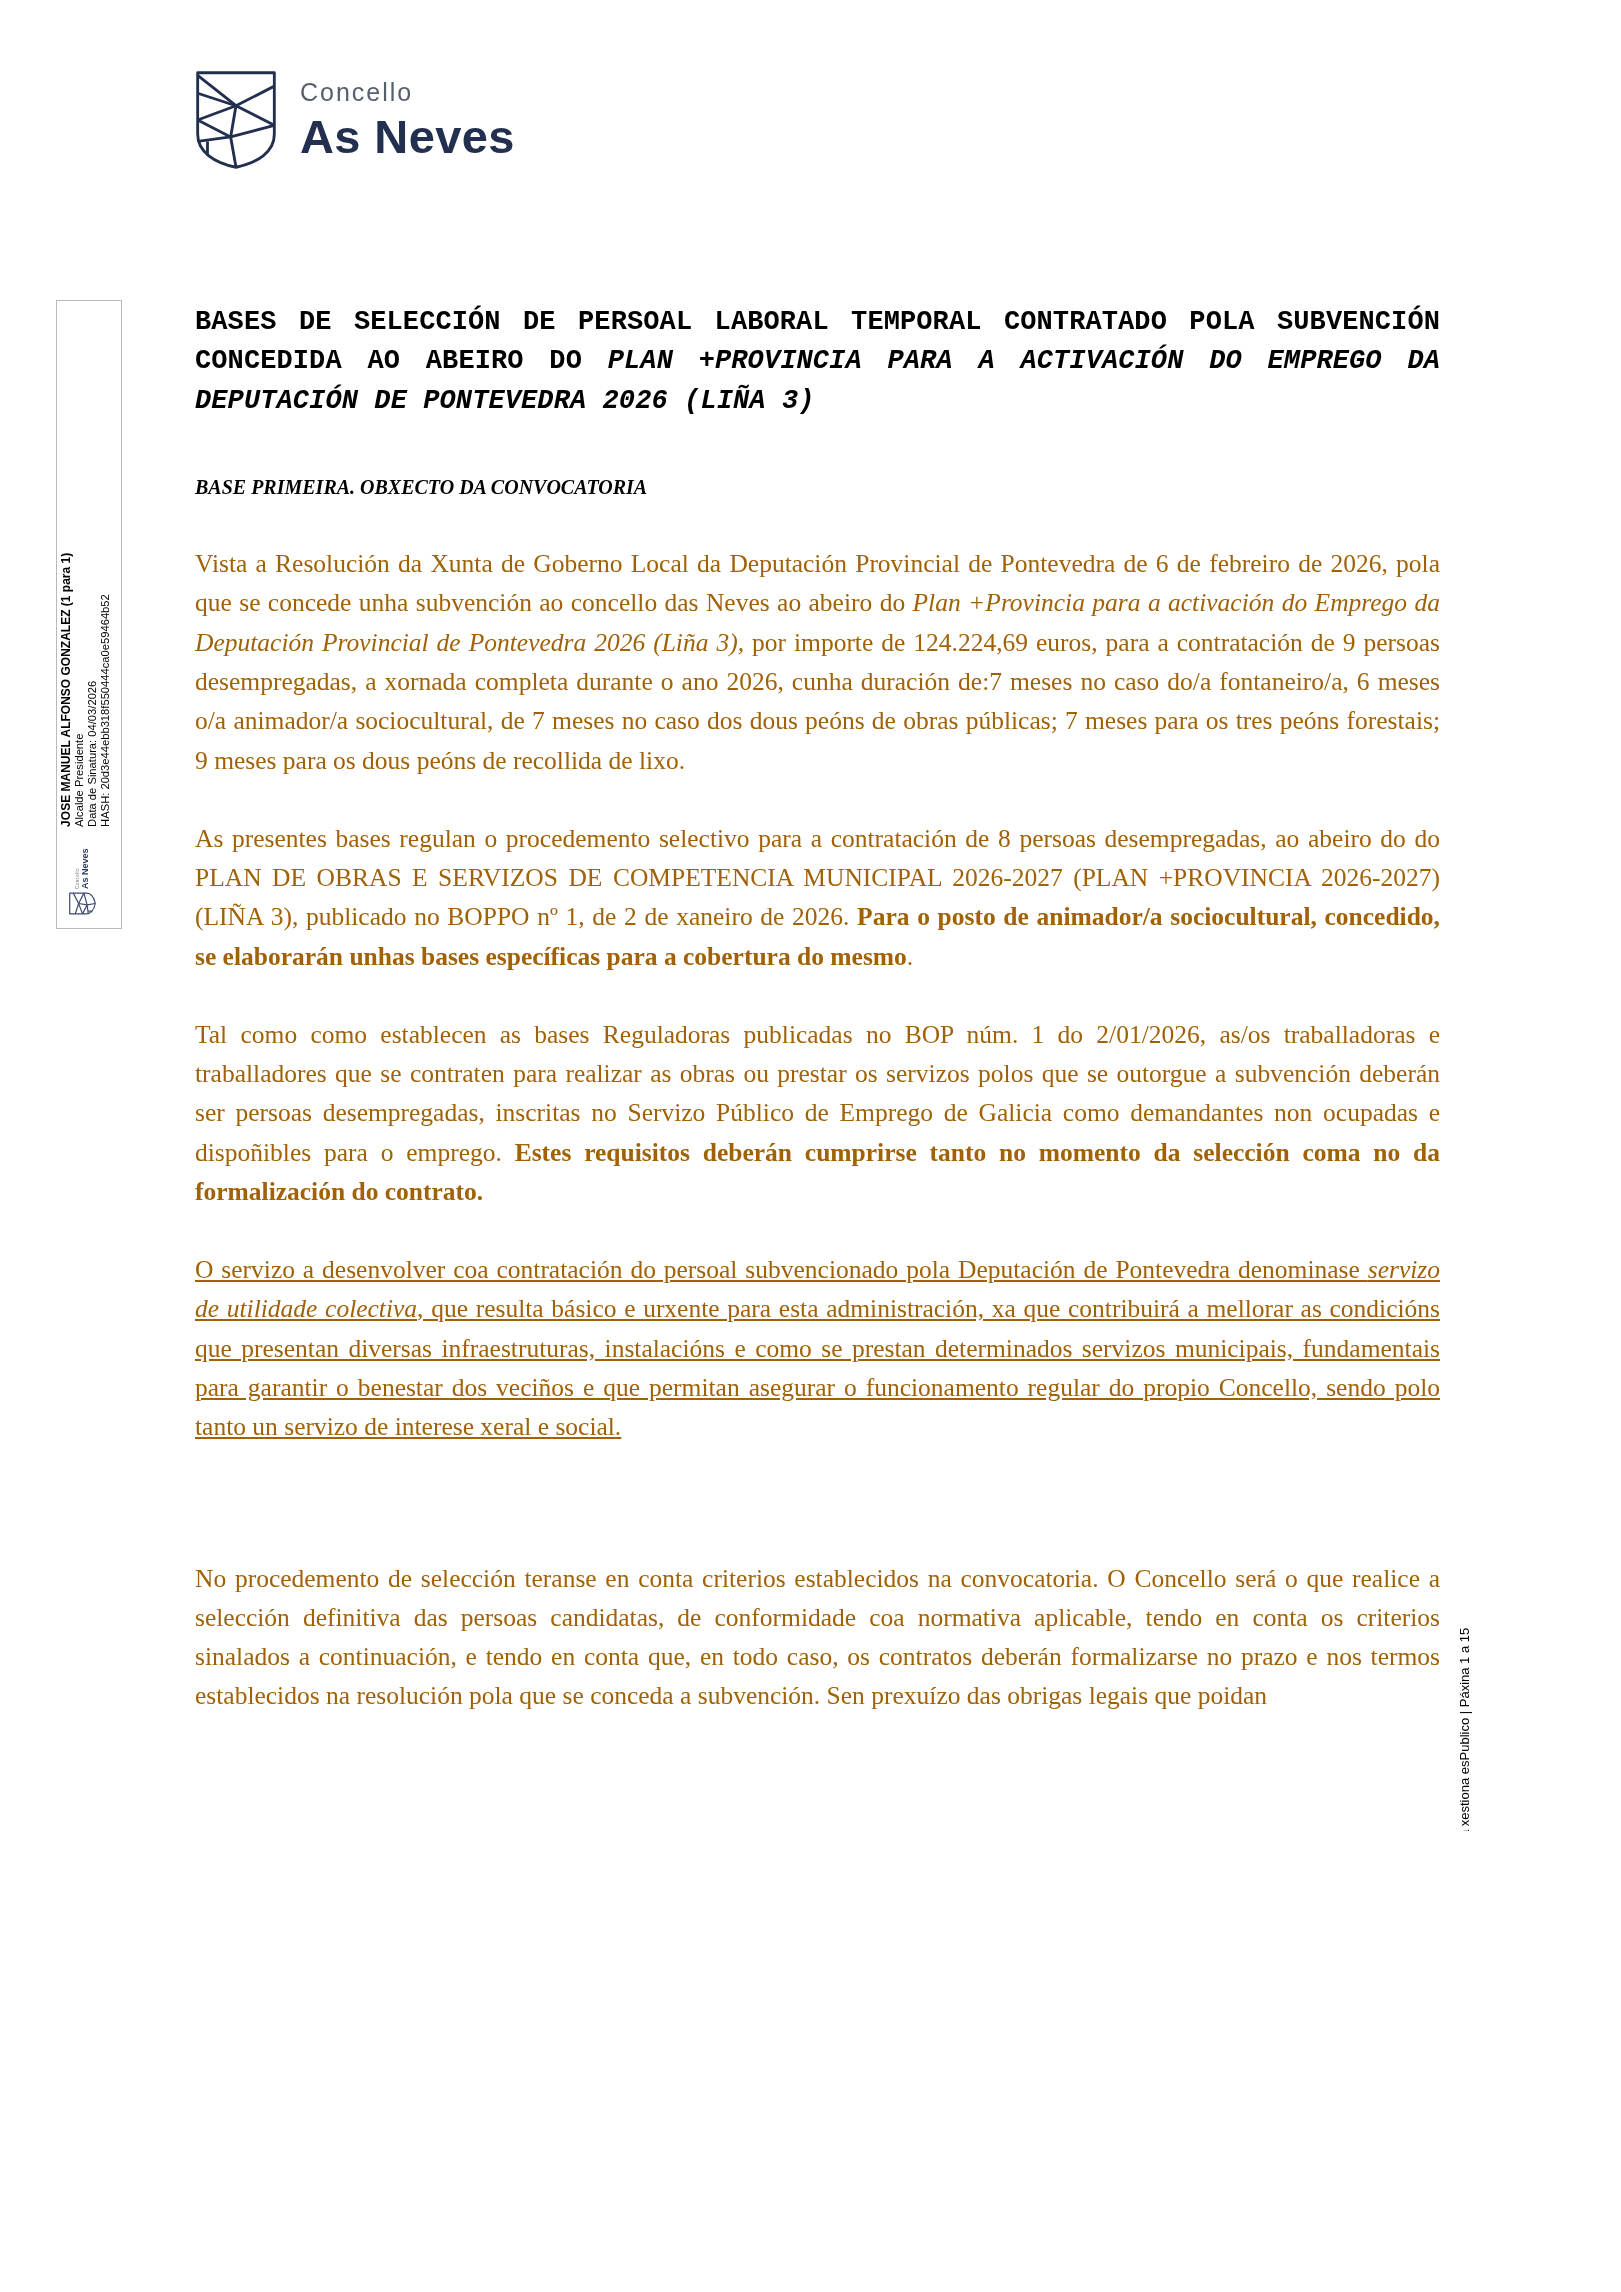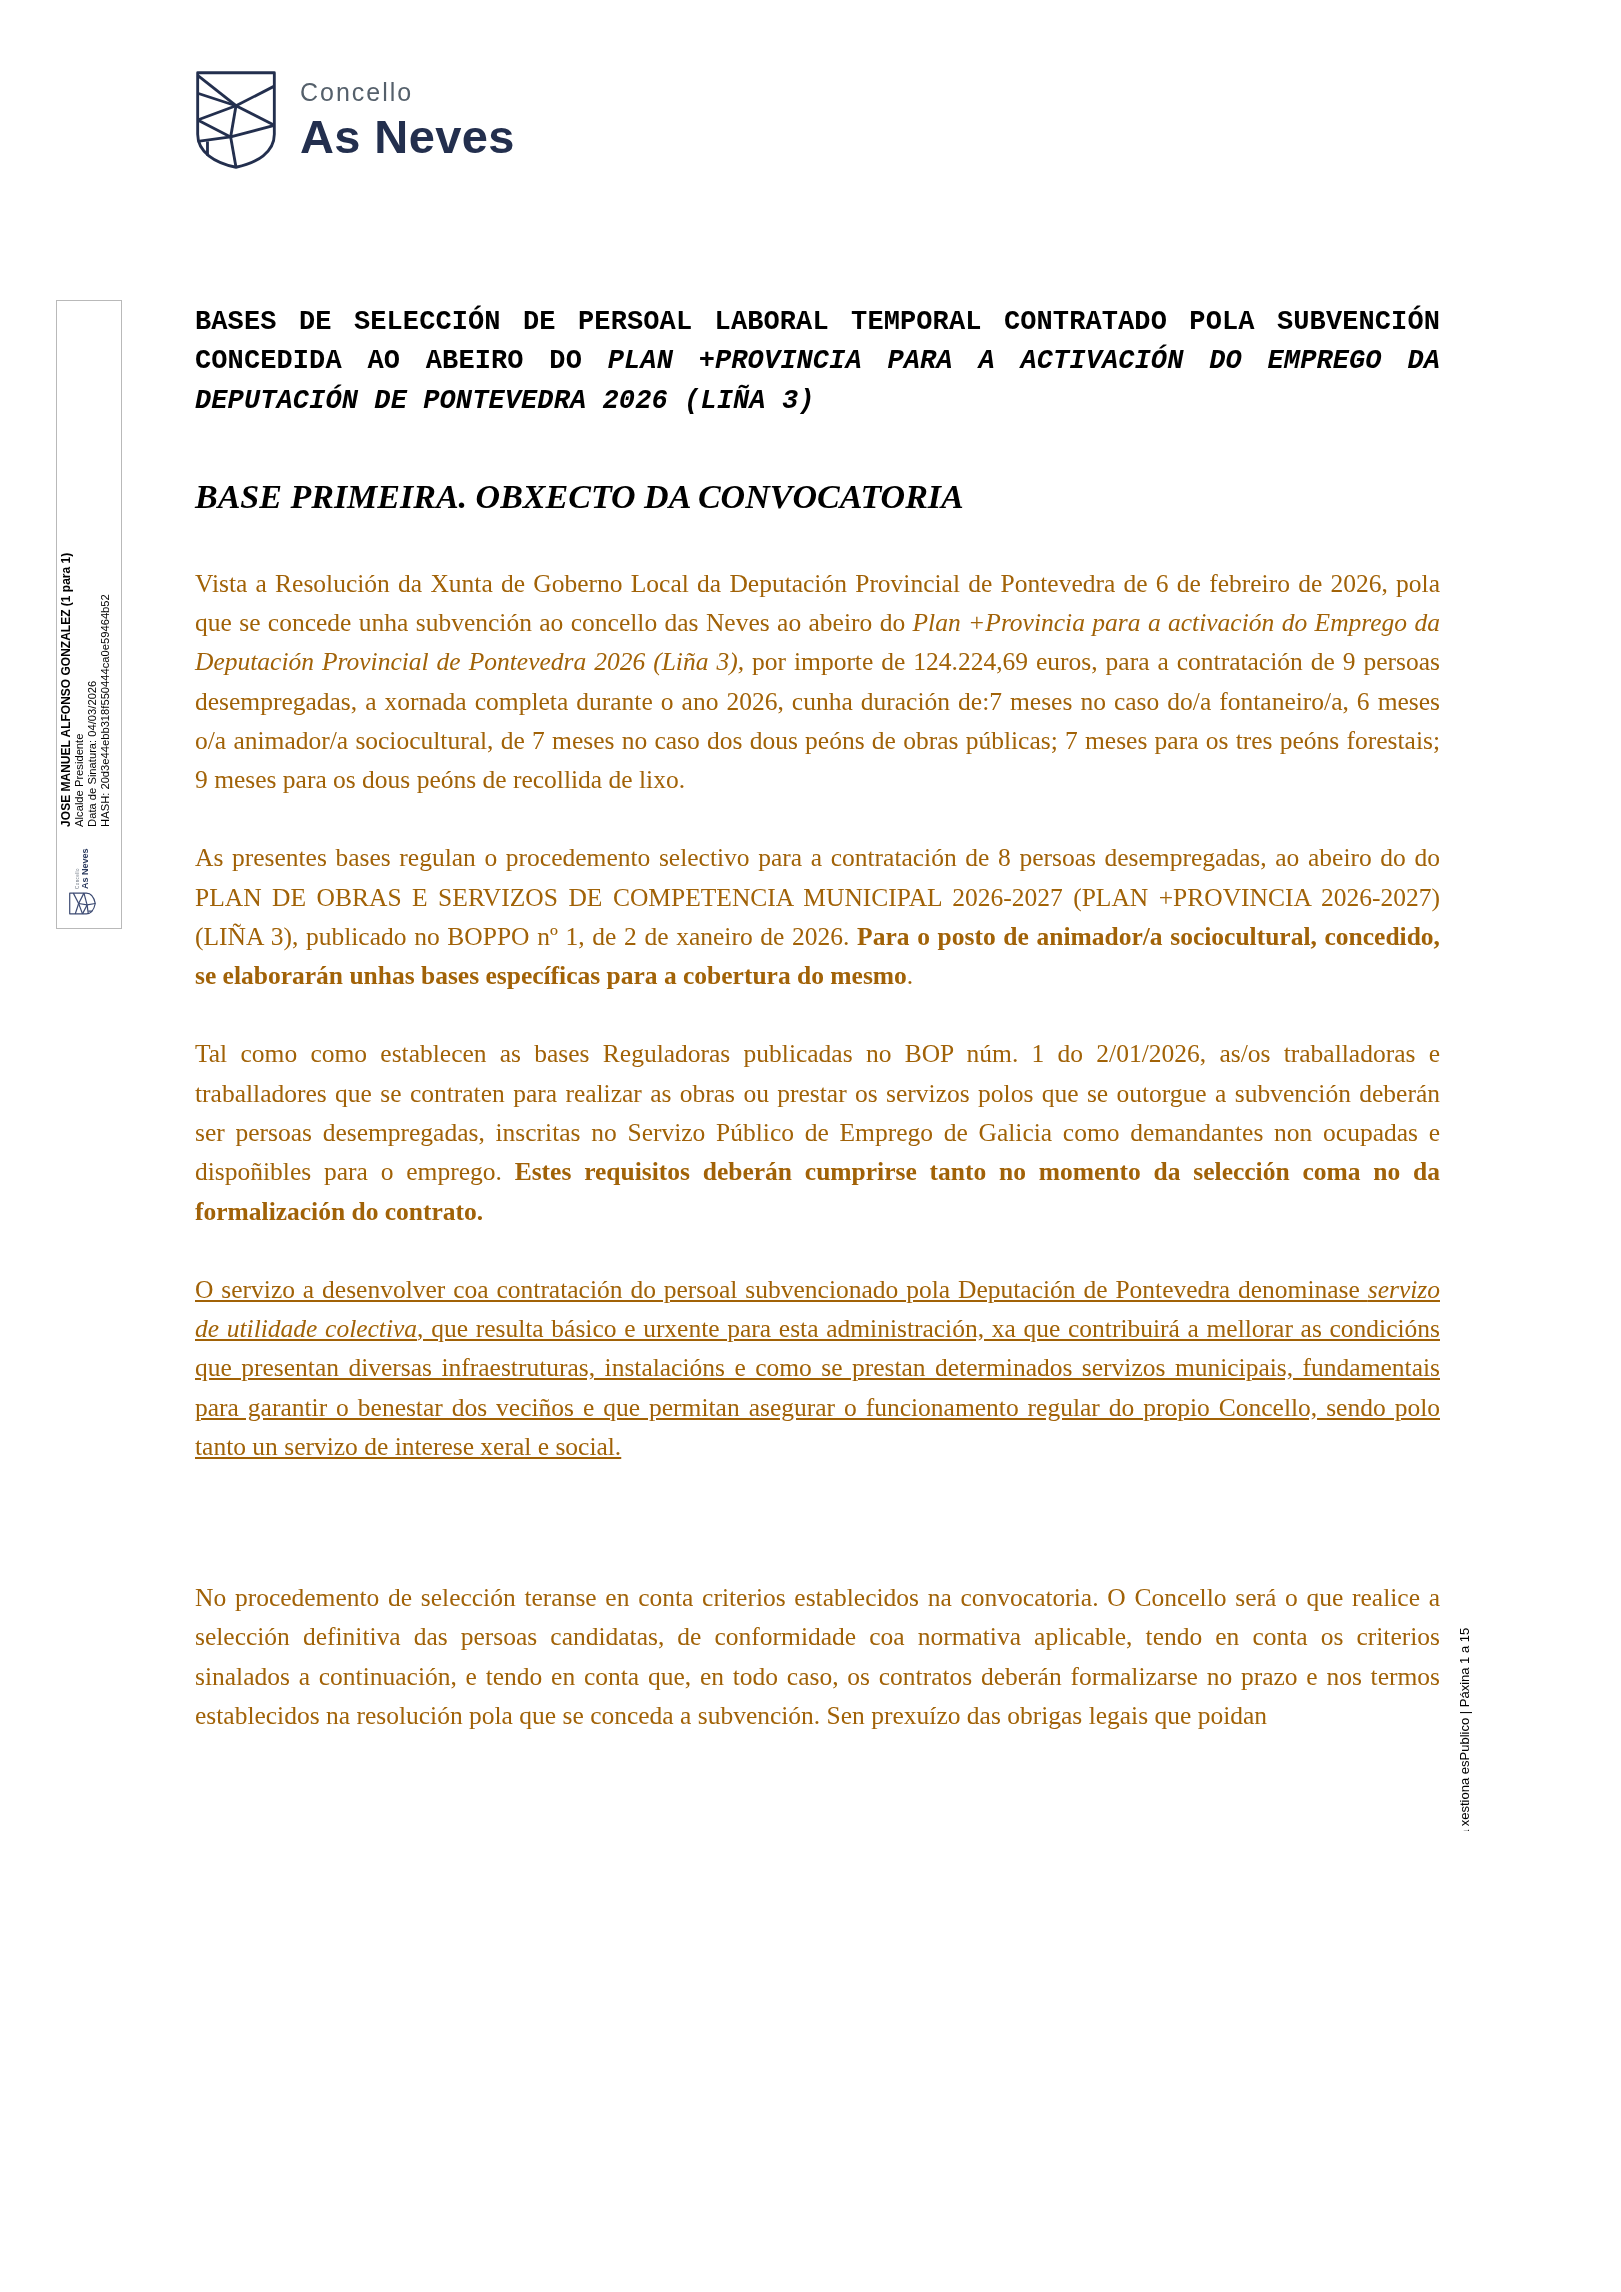--- a/index.html
+++ b/index.html
@@ -159,21 +159,21 @@
     text-align: justify;
     text-justify: inter-word;
     margin: 0 0 52px 0;
     letter-spacing: 0.1px;
   }
   .title .it { font-style: italic; }
   .heading {
     font-family: "Liberation Serif", serif;
     font-weight: bold;
     font-style: italic;
-    font-size: 34px;
+    font-size: 20px;
     margin: 0 0 43px 0;
     line-height: 1.4;
   }
   p.body {
     font-family: "Liberation Serif", serif;
     font-size: 25.5px;
     line-height: 1.54;
     text-align: justify;
     text-justify: inter-word;
     margin: 0 0 39px 0;

